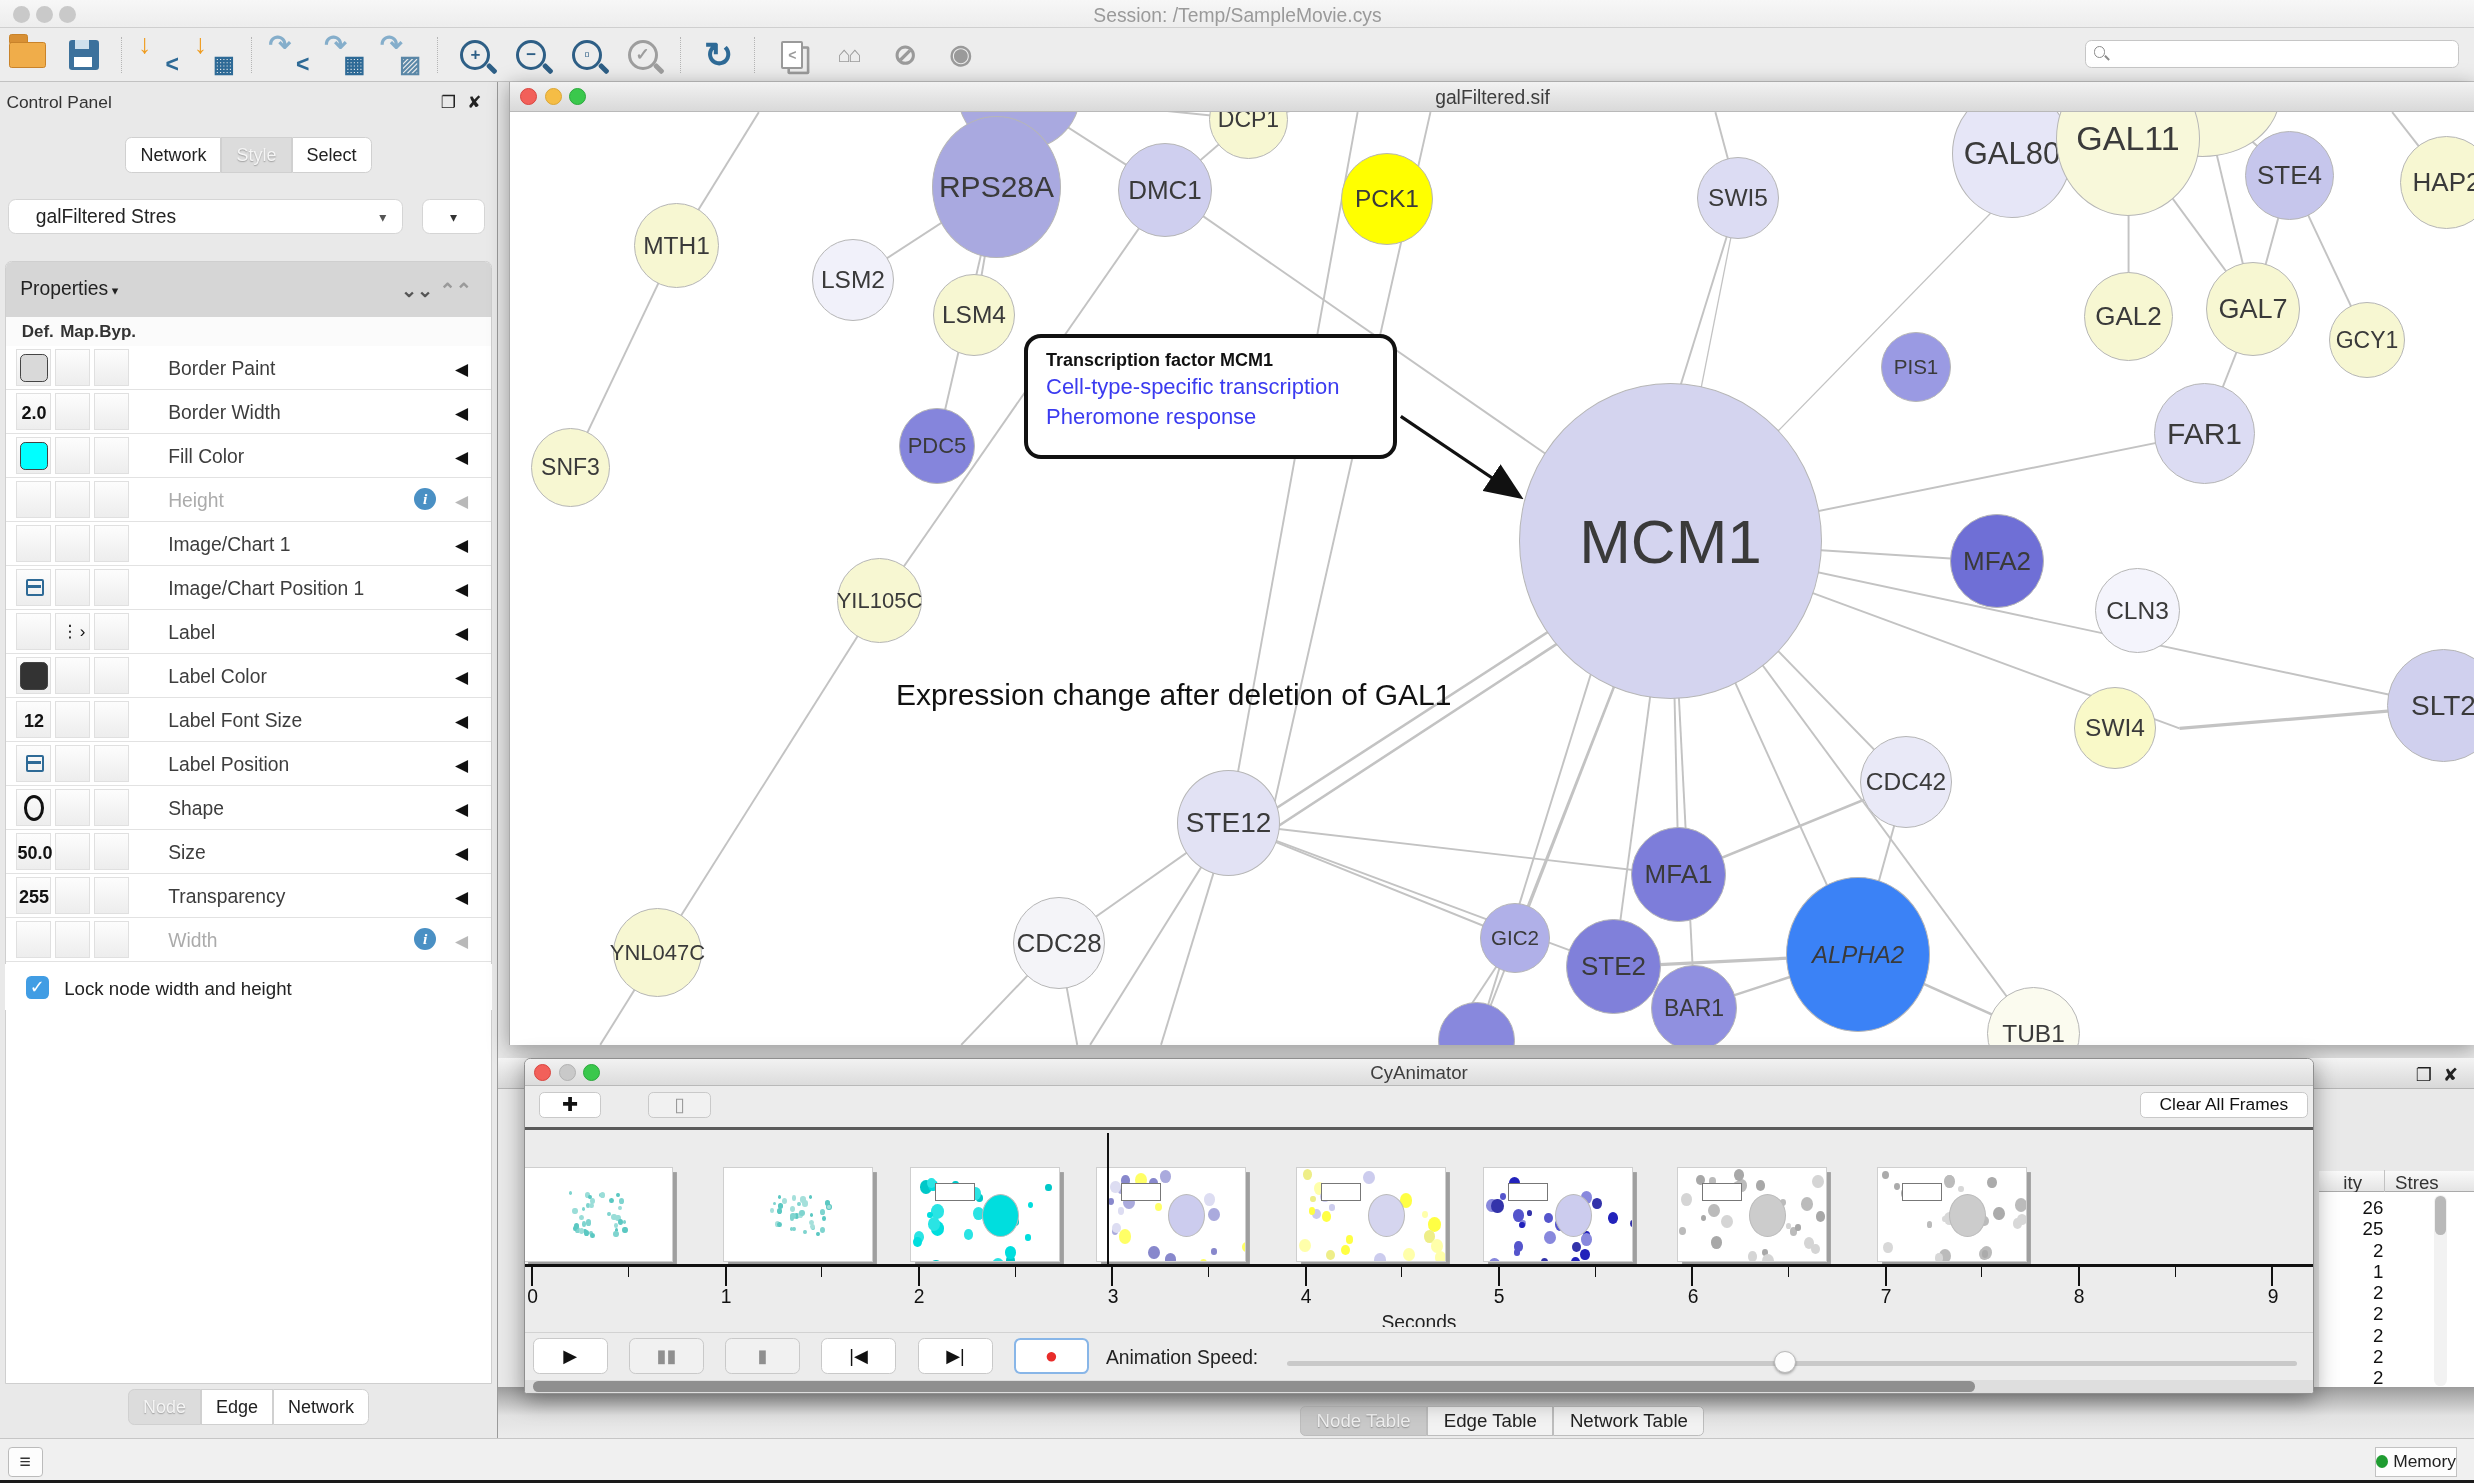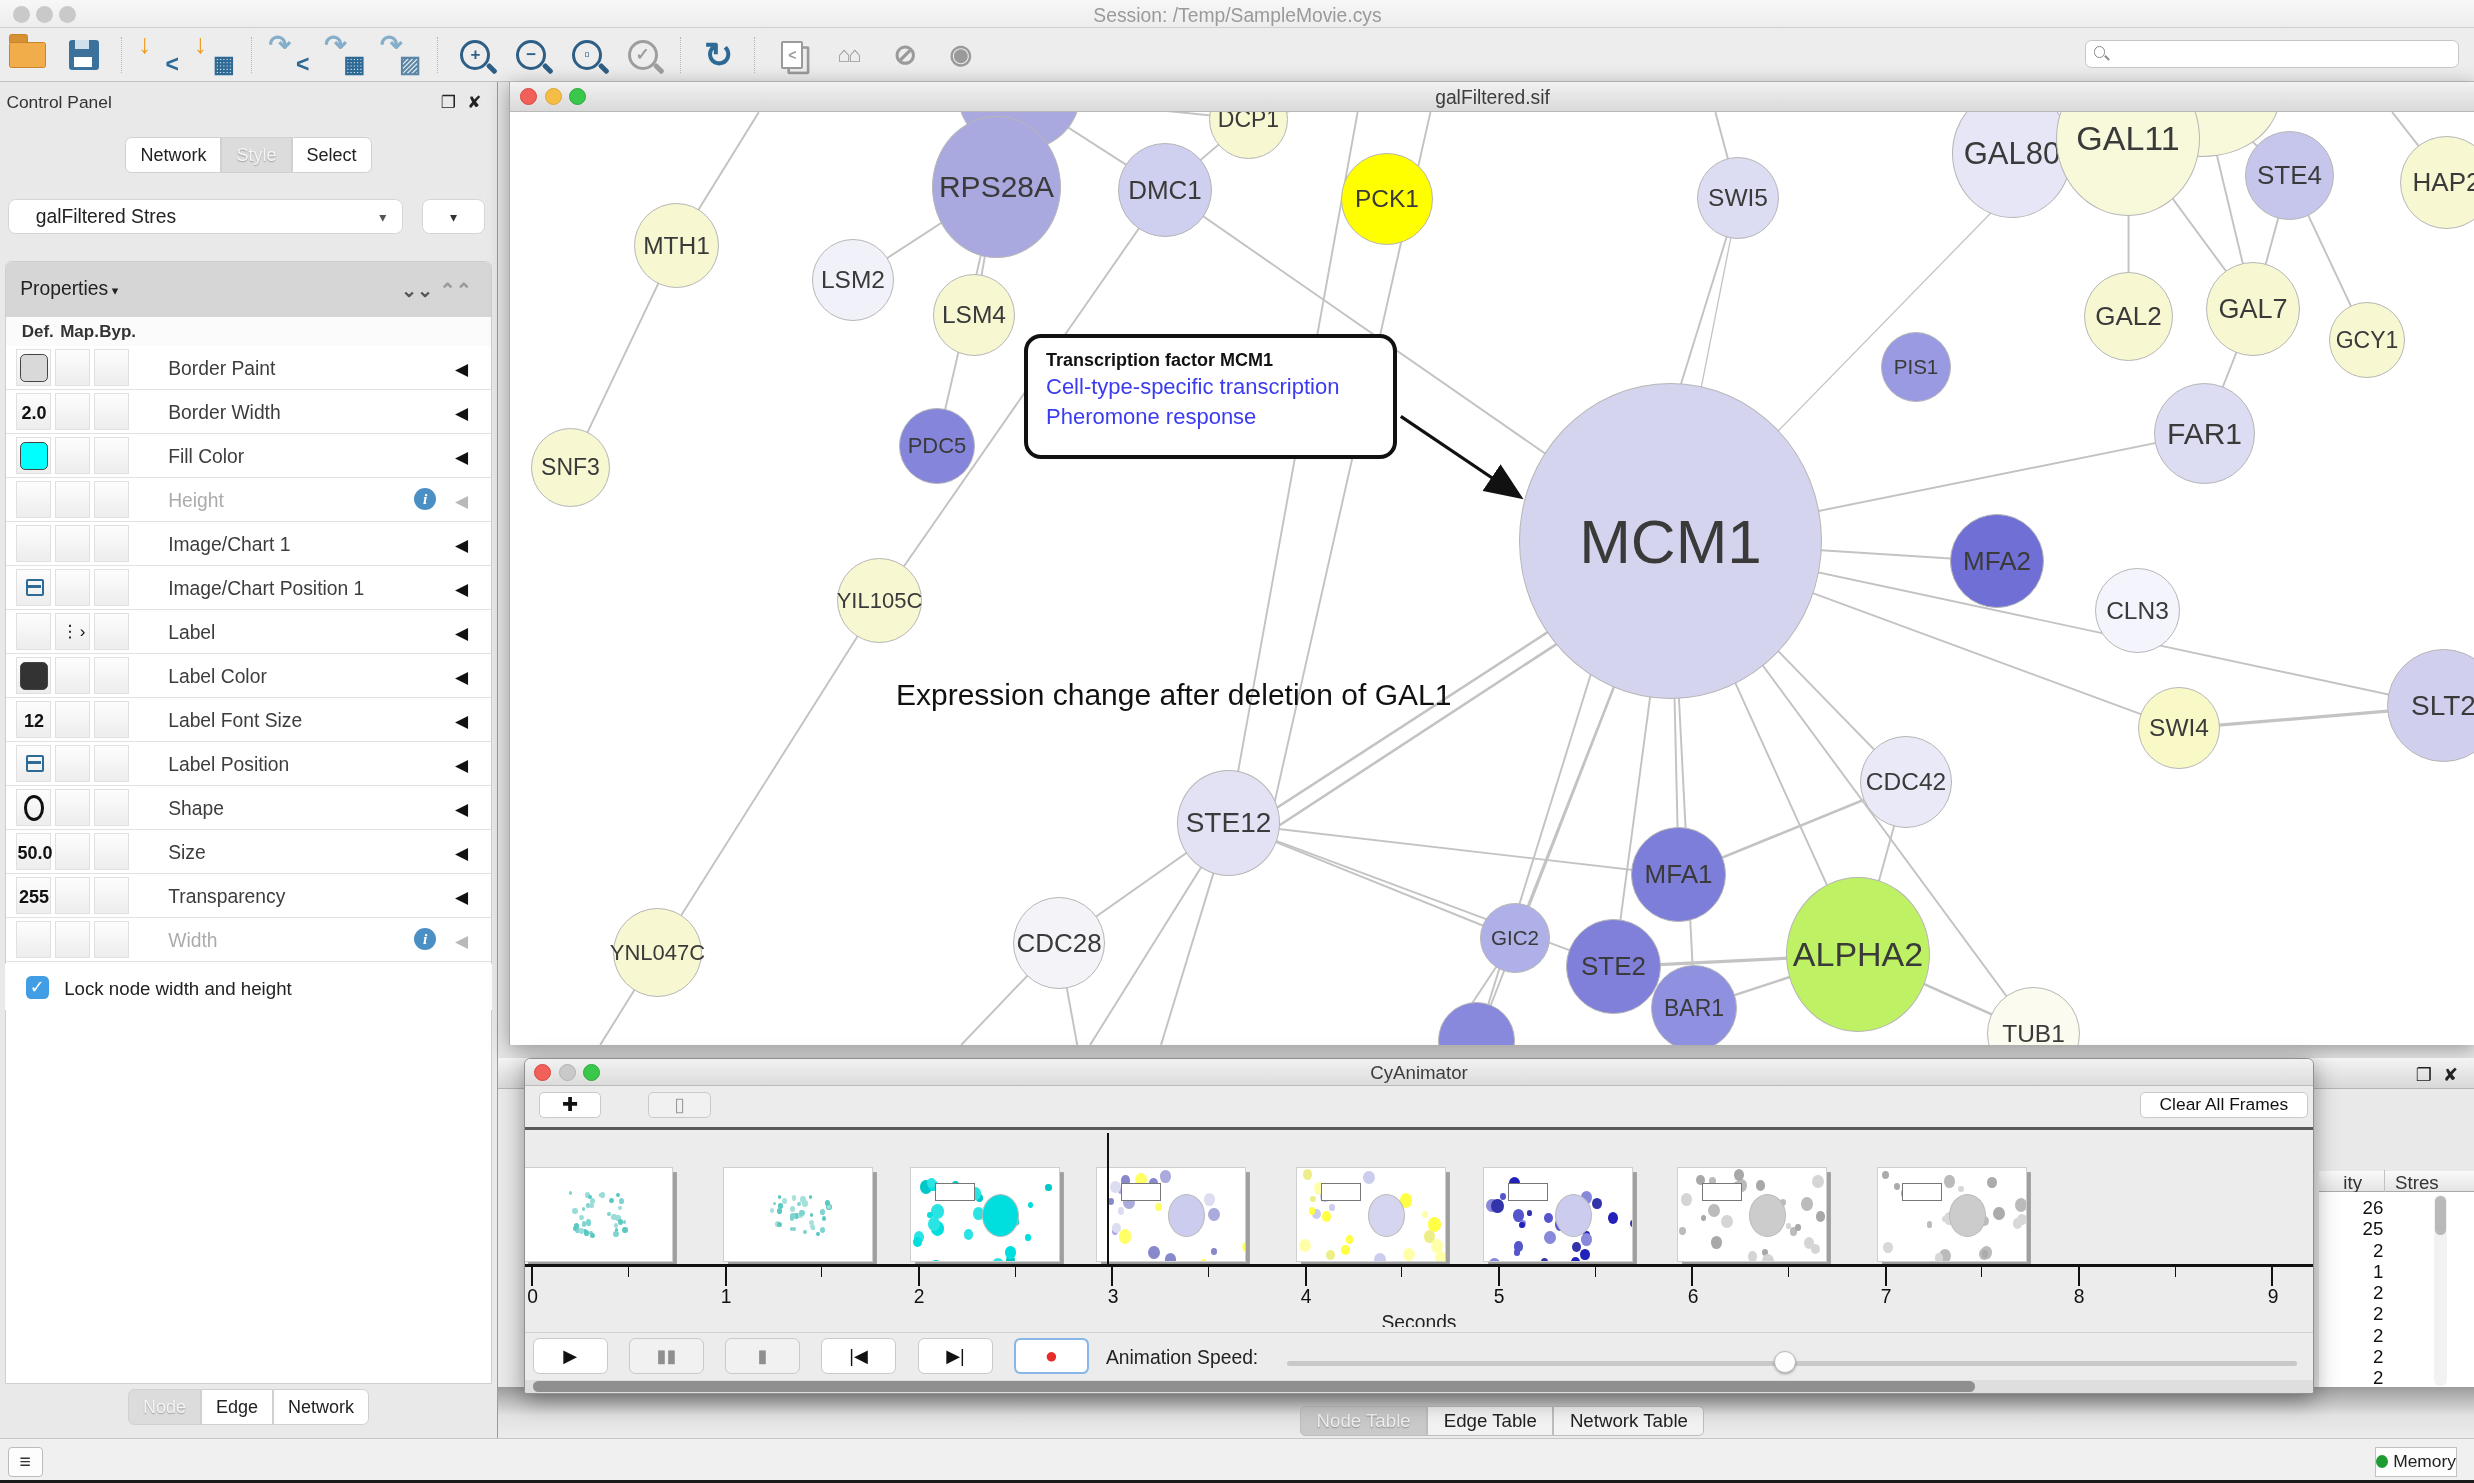--- a/index.html
+++ b/index.html
@@ -514,31 +514,31 @@
         <div class="nnode" style="left: 1696px; top: 150px; width: 94px; height: 94px; background: rgb(247, 247, 210); font-size: 27px;">GAL7</div>
         <div class="nnode" style="left: 1819px; top: 190px; width: 76px; height: 76px; background: rgb(247, 247, 210); font-size: 23px;">GCY1</div>
         <div class="nnode" style="left: 1371px; top: 220px; width: 70px; height: 70px; background: rgb(154, 154, 227); font-size: 20.6px;">PIS1</div>
         <div class="nnode" style="left: 1644px; top: 271px; width: 101px; height: 101px; background: rgb(220, 220, 243); font-size: 30px;">FAR1</div>
         <div class="nnode" style="left: 21px; top: 316px; width: 79px; height: 79px; background: rgb(247, 247, 210); font-size: 23px;">SNF3</div>
         <div class="nnode" style="left: 389px; top: 296px; width: 76px; height: 76px; background: rgb(133, 133, 220); font-size: 22px;">PDC5</div>
         <div class="nnode" style="left: 1440px; top: 402px; width: 94px; height: 94px; background: rgb(111, 111, 214); font-size: 26px;">MFA2</div>
         <div class="nnode" style="left: 1585px; top: 456px; width: 85px; height: 85px; background: rgb(244, 244, 252); font-size: 24.5px;">CLN3</div>
         <div class="nnode" style="left: 327px; top: 446px; width: 85px; height: 85px; background: rgb(247, 247, 210); font-size: 22px;">YIL105C</div>
         <div class="nnode" style="left: 1009px; top: 271px; width: 303px; height: 316px; background: rgb(212, 212, 239); font-size: 62px;">MCM1</div>
-        <div class="nnode" style="left: 1628px; top: 575px; width: 82px; height: 82px; background: rgb(249, 249, 200); font-size: 24.5px;">SWI4</div>
+        <div class="nnode" style="left: 1564px; top: 575px; width: 82px; height: 82px; background: rgb(249, 249, 200); font-size: 24.5px;">SWI4</div>
         <div class="nnode" style="left: 1877px; top: 537px; width: 113px; height: 113px; background: rgb(208, 208, 238); font-size: 28px;">SLT2</div>
         <div class="nnode" style="left: 1350px; top: 624px; width: 92px; height: 92px; background: rgb(233, 233, 247); font-size: 24.5px;">CDC42</div>
         <div class="nnode" style="left: 667px; top: 658px; width: 103px; height: 106px; background: rgb(226, 226, 244); font-size: 28px;">STE12</div>
         <div class="nnode" style="left: 103px; top: 796px; width: 89px; height: 89px; background: rgb(247, 247, 210); font-size: 22px;">YNL047C</div>
         <div class="nnode" style="left: 503px; top: 785px; width: 92px; height: 92px; background: rgb(244, 244, 248); font-size: 26px;">CDC28</div>
         <div class="nnode" style="left: 970px; top: 791px; width: 70px; height: 70px; background: rgb(176, 176, 232); font-size: 20.6px;">GIC2</div>
         <div class="nnode" style="left: 1121px; top: 715px; width: 95px; height: 95px; background: rgb(125, 125, 218); font-size: 26px;">MFA1</div>
         <div class="nnode" style="left: 1056px; top: 807px; width: 95px; height: 95px; background: rgb(128, 128, 218); font-size: 26px;">STE2</div>
         <div class="nnode" style="left: 1141px; top: 853px; width: 86px; height: 86px; background: rgb(144, 144, 224); font-size: 23px;">BAR1</div>
-        <div class="nnode" style="left: 1276px; top: 765px; width: 144px; height: 155px; background: #bef264; font-size: 34px;">ALPHA2</div>
+        <div class="nnode" style="left: 1276px; top: 765px; width: 144px; height: 155px; background: #3b82f6; font-size: 24px; font-style: italic;">ALPHA2</div>
         <div class="nnode" style="left: 1477px; top: 875px; width: 93px; height: 93px; background: rgb(251, 251, 239); font-size: 24.5px;">TUB1</div>
         <div class="nnode" style="left: 928px; top: 890px; width: 77px; height: 77px; background: rgb(136, 136, 221); font-size: 0px;"></div>
       </div>
     <svg id="arrow-layer" class="abs" width="1966" height="933" viewBox="0 0 3050 1447">
       <defs>
           <marker id="ah" markerWidth="12" markerHeight="10" refX="9" refY="5" orient="auto">
         <polygon points="0 0, 12 5, 0 10" fill="#111"></polygon>
           </marker>
         </defs>
       <line id="arrow-line" stroke="#111" stroke-width="5" marker-end="url(#ah)" x1="1382" y1="472" x2="1560" y2="592"></line>

